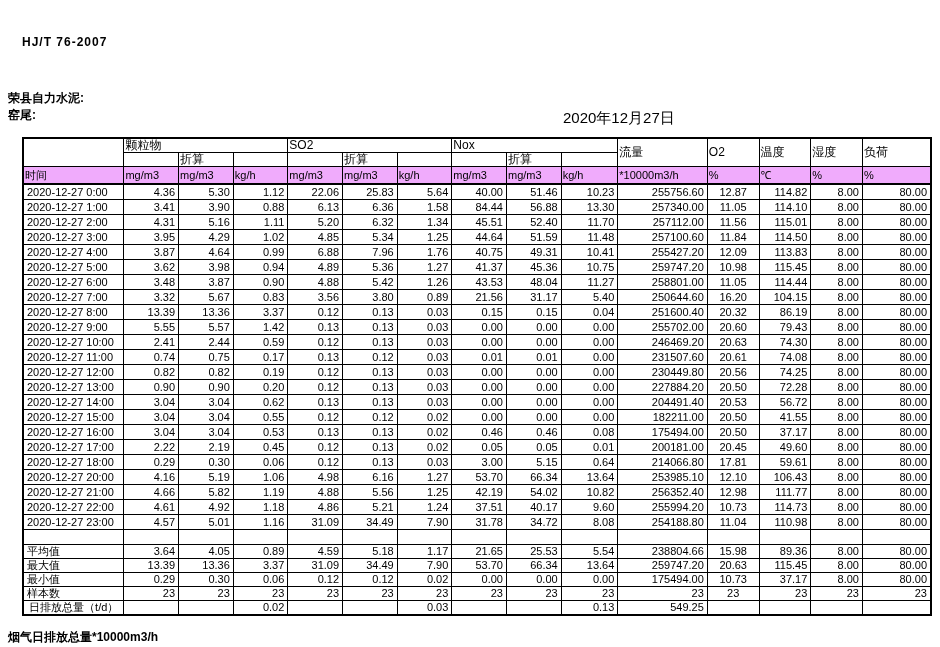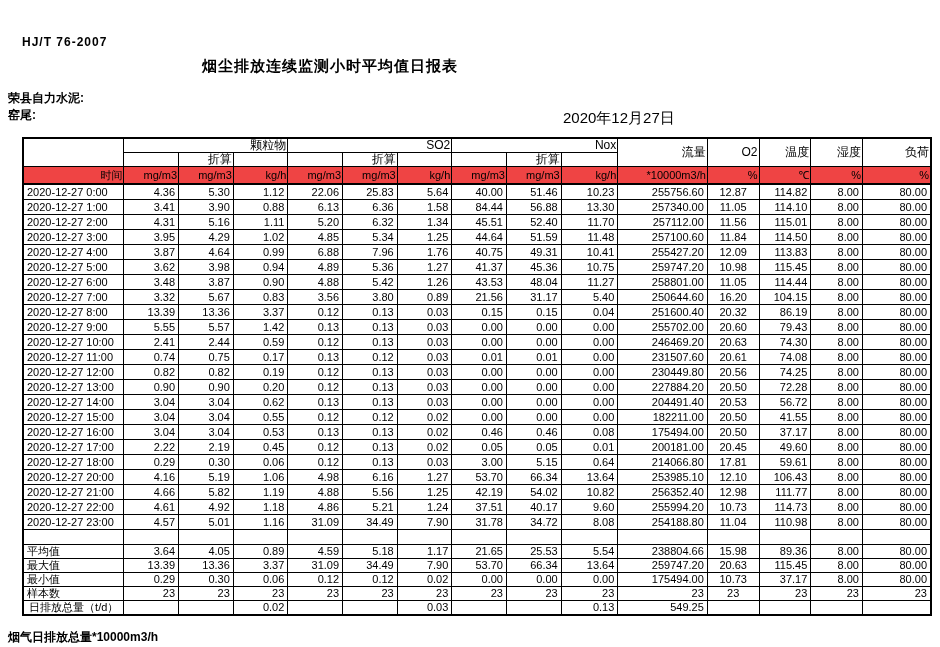--- a/index.html
+++ b/index.html
@@ -20,39 +20,38 @@
     border:2px solid #000;
   }
   table.report th,table.report td{
     border:1px solid #000;
     font-size:11px;
     padding:0 3px;
     height:14px;line-height:14px;
     overflow:hidden;white-space:nowrap;
     font-weight:normal;
   }
-  table.report thead th{text-align:right;font-size:12px;height:13px;line-height:13px;padding:0 1px;}
-  table.report tr.units th{background:#ef4444;font-size:11px;height:16px;line-height:16px;border-bottom:2px solid #000;}
+  table.report thead th{text-align:left;font-size:12px;height:13px;line-height:13px;padding:0 1px;}
+  table.report tr.units th{background:#f0abfc;font-size:11px;height:16px;line-height:16px;border-bottom:2px solid #000;}
   td.t{padding-right:5px;}
   td.num{text-align:right;padding-right:4px;}
   td.ctr{text-align:center;}
   tr.sum td{height:13px;line-height:13px;}
   tr.spacer td{height:14px;}
   td.lbl{text-align:left;padding-right:4px;}
   td.lbl-left{text-align:center;padding-left:1px;}
   .note1{position:absolute;left:8px;top:602px;font-size:12px;font-weight:bold;}
   .note2a{position:absolute;left:8px;top:619px;font-size:13px;font-weight:bold;}
   .note2b{position:absolute;left:205px;top:619px;font-size:13px;font-weight:bold;}
 </style>
 </head>
 <body>
 
 <div class="page">
   <div class="std">HJ/T  76-2007</div>
-  <div class="title">烟尘排放连续监测小时平均值日报表</div>
   <div class="company">荣县自力水泥:</div>
   <div class="loc">窑尾:</div>
   <div class="date">2020年12月27日</div>
 
   <table class="report">
     <colgroup>
       <col style="width:101px">
       <col style="width:55px">
         <col style="width:55px">
         <col style="width:55px">

